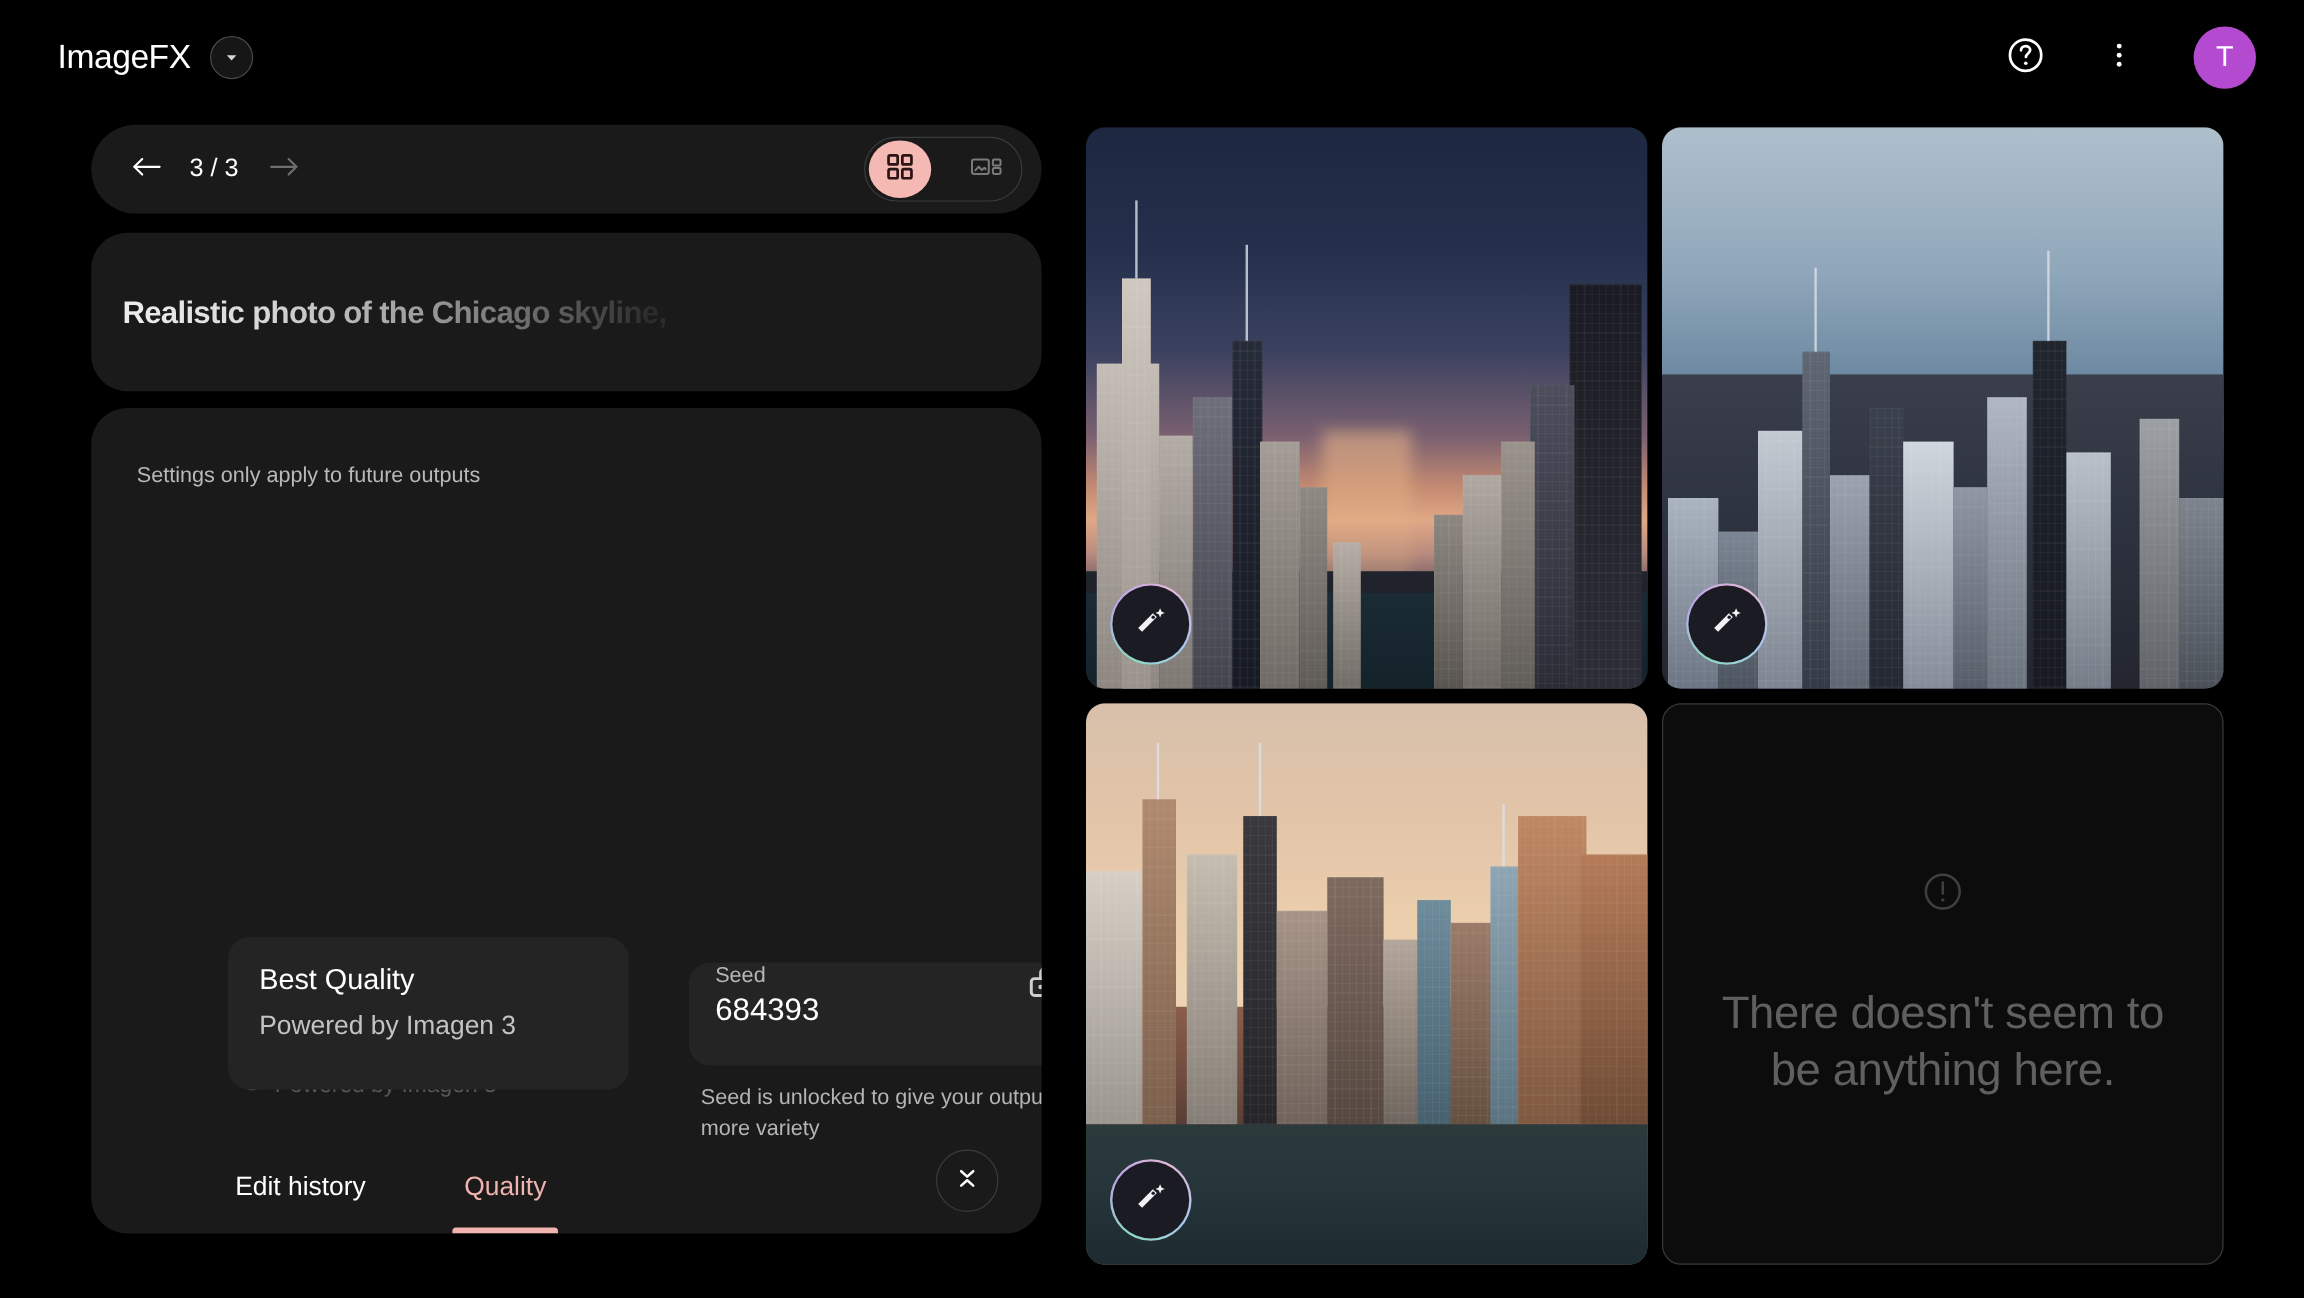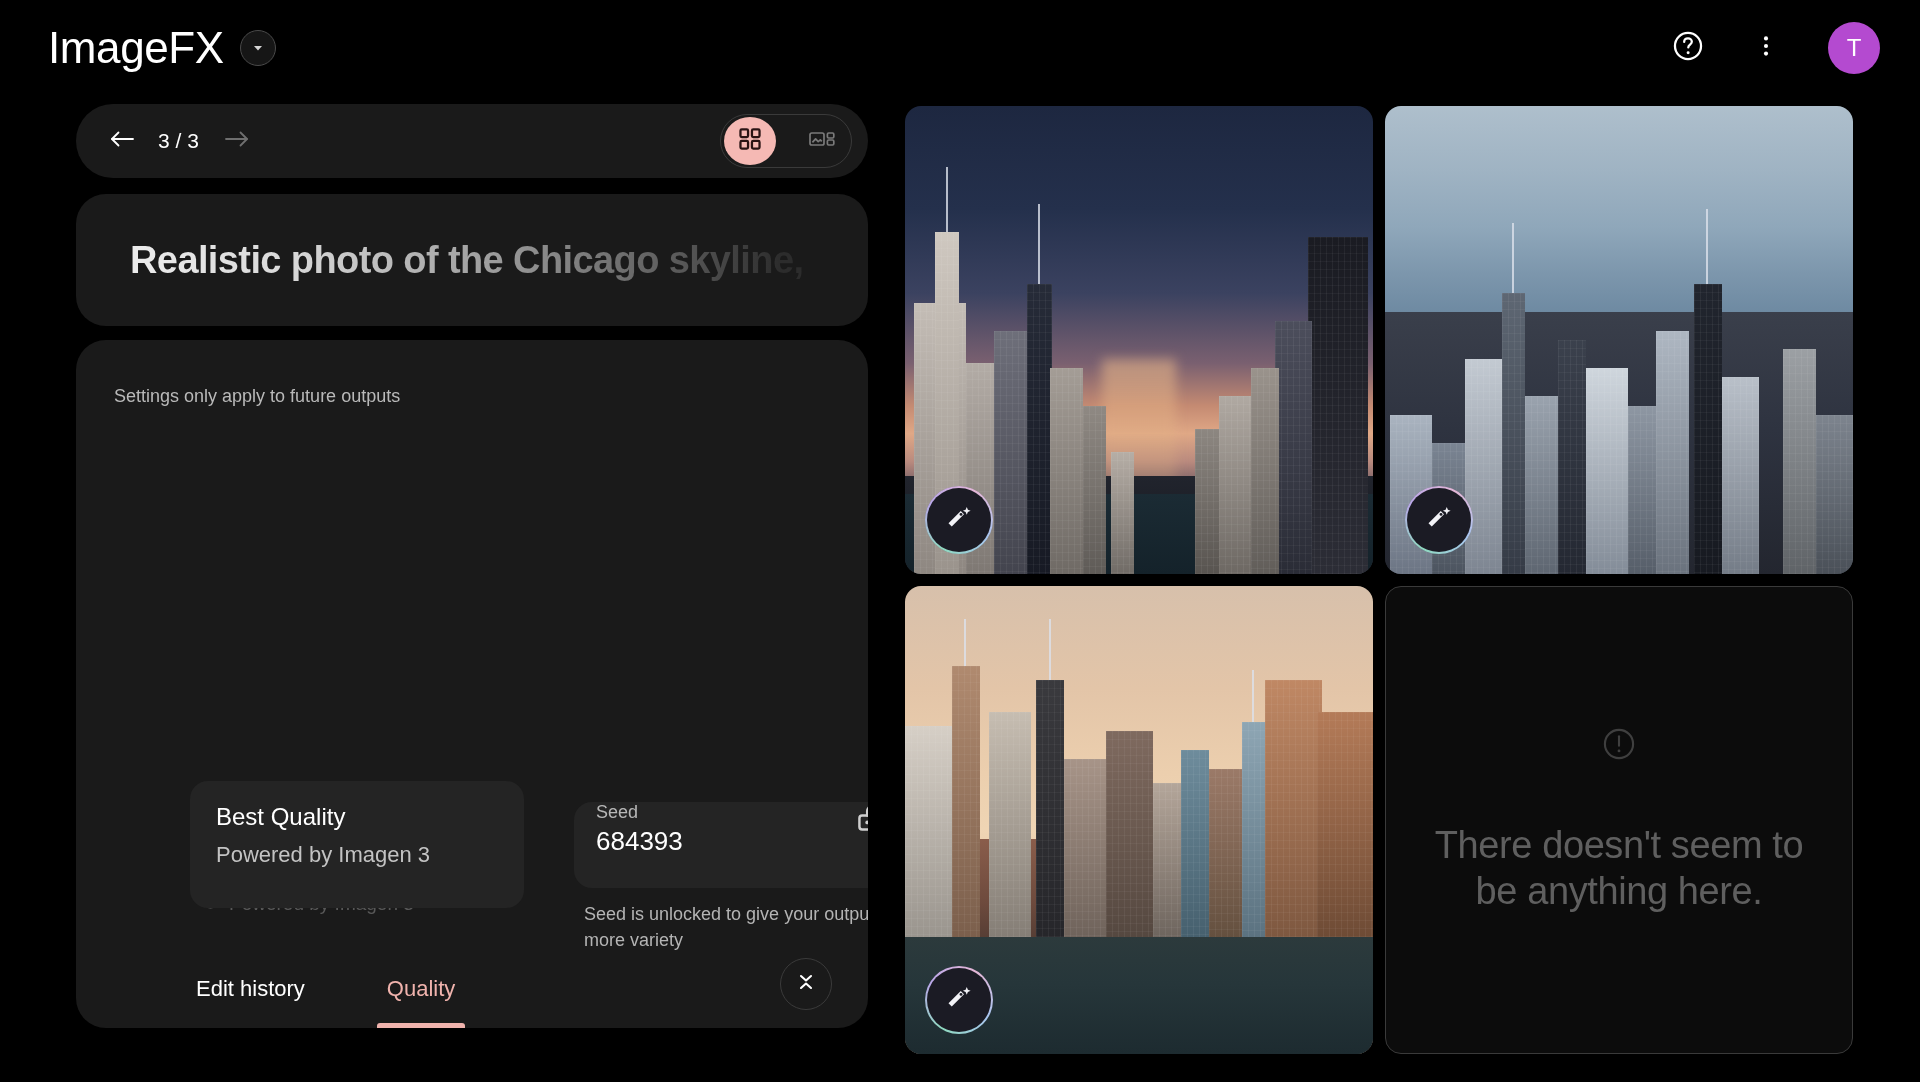--- a/index.html
+++ b/index.html
@@ -11,21 +11,21 @@
   }
   .app { position: relative; width: 1920px; height: 1082px; background: #000; }
 
   
   .topbar {
     position: absolute; top: 0; left: 0; width: 1920px; height: 96px;
     display: flex; align-items: center; background: #000;
   }
   .brand { display: flex; align-items: center; gap: 16px; margin-left: 48px; }
   .brand-title {
-    font-size: 44px; font-weight: 400; color: #ffffff; letter-spacing: -0.4px;
+    font-size: 28px; font-weight: 400; color: #ffffff; letter-spacing: -0.4px;
   }
   .brand-caret {
     width: 36px; height: 36px; border-radius: 50%;
     border: 1px solid #4a4a4a; background: #161616;
     display: flex; align-items: center; justify-content: center;
     cursor: pointer;
   }
   .brand-caret svg { display:block; }
   .topbar-right {
     margin-left: auto; display: flex; align-items: center; gap: 34px; margin-right: 40px;
@@ -70,24 +70,24 @@
   .vt-btn.active { background: #f5b9b4; }
 
   .prompt-card {
     position: relative; margin-top: 16px;
     width: 792px; height: 132px;
     background: #1a1a1a; border-radius: 30px;
     display: flex; align-items: center; overflow: hidden;
     cursor: text;
   }
   .prompt-text {
-    font-size: 38px; font-weight: 700; letter-spacing: -0.6px;
+    font-size: 26px; font-weight: 700; letter-spacing: -0.6px;
     color: #ffffff;
     white-space: nowrap;
-    padding-left: 54px;
+    padding-left: 26px;
     background: linear-gradient(90deg,#f3f3f3 0%,#d8d8d8 30%,#9b9b9b 58%,#5c5c5c 82%,#2c2c2c 97%);
     -webkit-background-clip: text; background-clip: text;
     -webkit-text-fill-color: transparent; color: transparent;
   }
 
   .settings-card {
     position: relative; margin-top: 14px;
     width: 792px; height: 688px;
     background: #1a1a1a; border-radius: 30px; overflow: hidden;
   }

